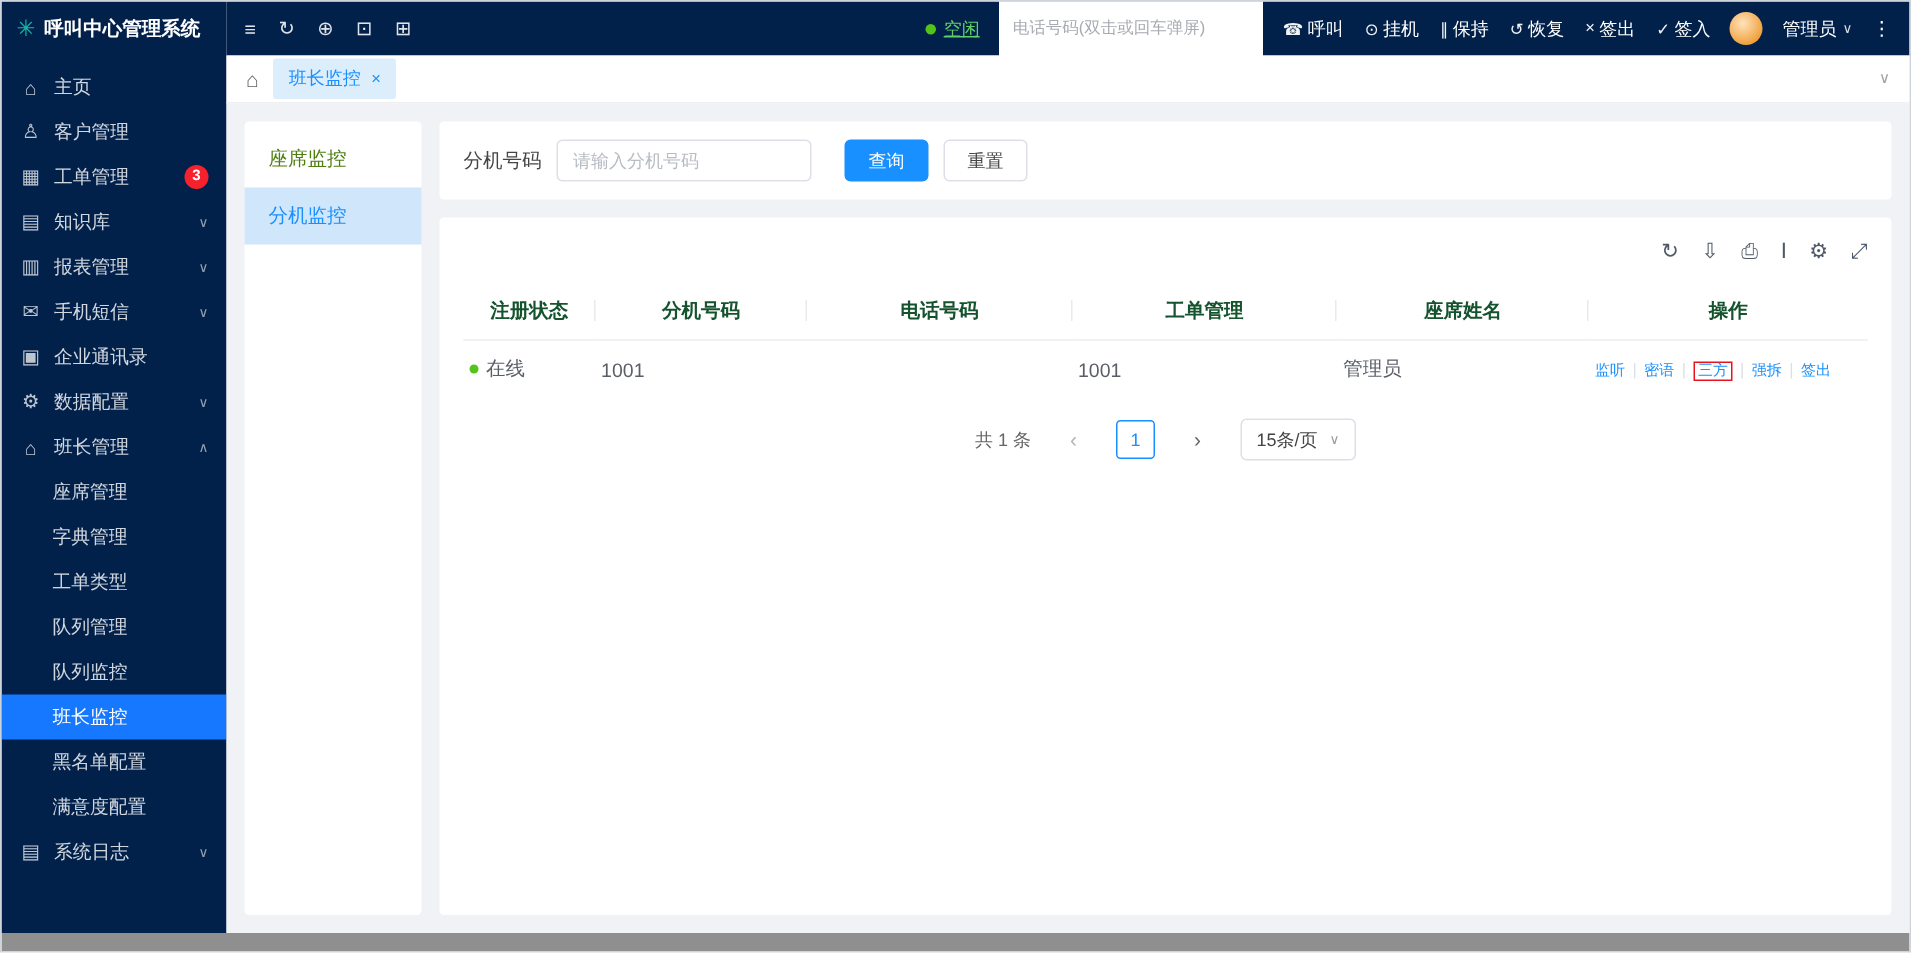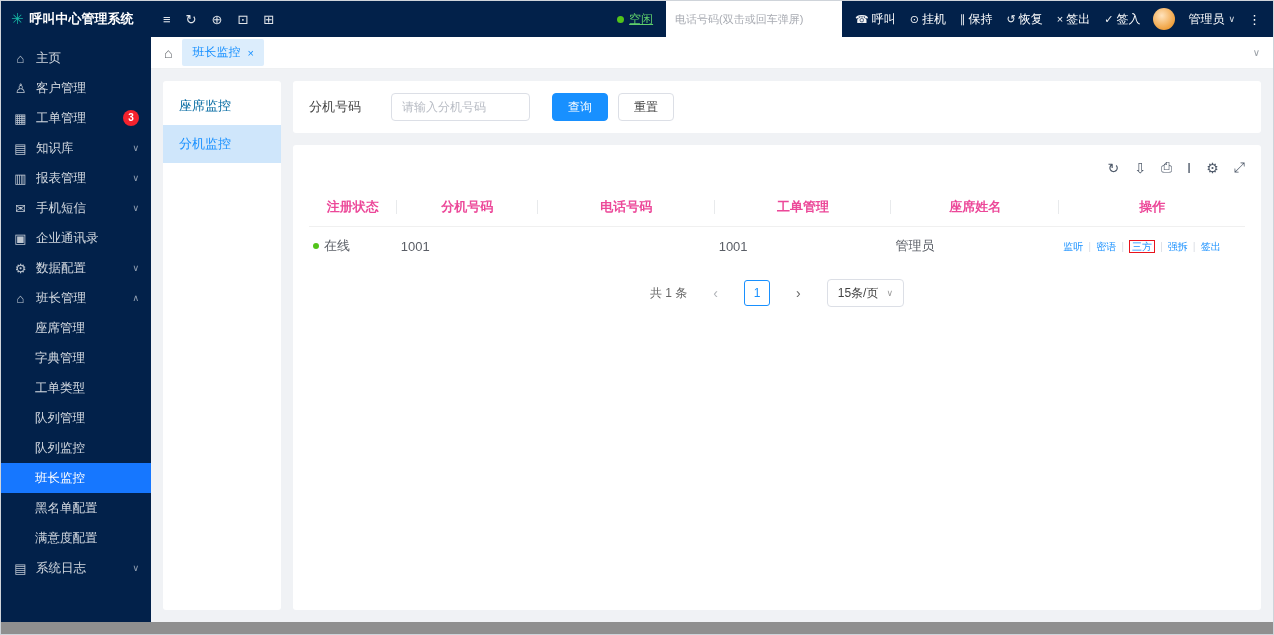--- a/index.html
+++ b/index.html
@@ -39,34 +39,34 @@
   
   .tabbar{position:absolute;left:150px;right:0;top:36px;height:32px;background:#fff;border-bottom:1px solid #eef0f2;display:flex;align-items:center;gap:10px;padding:0 13px;box-sizing:border-box;}
   .tab-home{color:#5f6368;font-size:14px;cursor:pointer;}
   .tab{display:flex;align-items:center;gap:7px;background:#dcedfc;color:#1890ff;font-size:12px;padding:5px 10px;border-radius:2px;cursor:pointer;}
   .tab-close{font-size:11px;cursor:pointer;}
   .tabbar-chev{margin-left:auto;color:#9aa0a6;font-size:10px;cursor:pointer;}
   
   .content{position:absolute;left:150px;right:0;top:68px;bottom:12px;background:#f0f2f5;padding:12px;box-sizing:border-box;display:flex;gap:12px;}
   .card{background:#fff;border-radius:3px;box-sizing:border-box;}
   .submenu{width:118px;padding-top:6px;flex-shrink:0;}
-  .sm-item{height:38px;line-height:38px;padding-left:16px;font-size:13px;color:#0369a1;cursor:pointer;}
+  .sm-item{height:38px;line-height:38px;padding-left:16px;font-size:13px;color:#4d7c0f;cursor:pointer;}
   .sm-item.active{background:#cfe6fb;color:#1890ff;}
   .main-col{flex:1;display:flex;flex-direction:column;gap:12px;min-width:0;}
   .filter-card{display:flex;align-items:center;gap:10px;padding:12px 16px;flex-shrink:0;}
   .f-label{font-size:13px;color:#444;}
-  .f-input{width:139px;height:28px;border:1px solid #dcdfe6;border-radius:4px;padding:0 10px;font-size:12px;color:#333;outline:none;box-sizing:border-box;margin-left:20px;}
+  .f-input{width:170px;height:28px;border:1px solid #dcdfe6;border-radius:4px;padding:0 10px;font-size:12px;color:#333;outline:none;box-sizing:border-box;}
   .f-input::placeholder{color:#b8bcc4;}
   .btn{height:28px;padding:0 15px;font-size:12px;border-radius:4px;border:1px solid #dcdfe6;background:#fff;color:#444;cursor:pointer;}
   .btn.primary{background:#1890ff;border-color:#1890ff;color:#fff;margin-left:12px;}
   .table-card{flex:1;padding:6px 16px 16px;display:flex;flex-direction:column;overflow:hidden;}
   .toolbar{display:flex;justify-content:flex-end;align-items:center;gap:15px;padding:8px 0 12px;color:#4e5969;font-size:14px;}
   .tool-ico{cursor:pointer;}
   table{width:100%;border-collapse:collapse;table-layout:fixed;font-size:13px;}
-  th{font-weight:bold;color:#ec4899;padding:10px 4px;text-align:center;border-bottom:1px solid #f0f0f0;position:relative;}
+  th{font-weight:bold;color:#14532d;padding:10px 4px;text-align:center;border-bottom:1px solid #f0f0f0;position:relative;}
   th:not(:last-child)::after{content:"";position:absolute;right:0;top:50%;transform:translateY(-50%);width:1px;height:14px;background:#e8eaec;}
   th:nth-child(1){width:9%;}th:nth-child(2){width:15%;}th:nth-child(3){width:19%;}
   th:nth-child(4){width:19%;}th:nth-child(5){width:18%;}th:nth-child(6){width:20%;}
   td{padding:10px 4px;color:#5a5e66;}
   .dot.g{width:6px;height:6px;margin-right:5px;vertical-align:1px;}
   .op-link{color:#1890ff;font-size:10px;cursor:pointer;text-decoration:none;margin-top:48px;}
   .op-sep{color:#dcdfe6;margin:0 5px;font-size:11px;}
   .op-hl{border:1.5px solid #e8131d;padding:0 2px;}
   .pagination{display:flex;justify-content:center;align-items:center;gap:26px;padding-top:14px;font-size:12px;color:#666;}
   .pg-prev{font-size:14px;color:#b0b3b8;cursor:pointer;}

